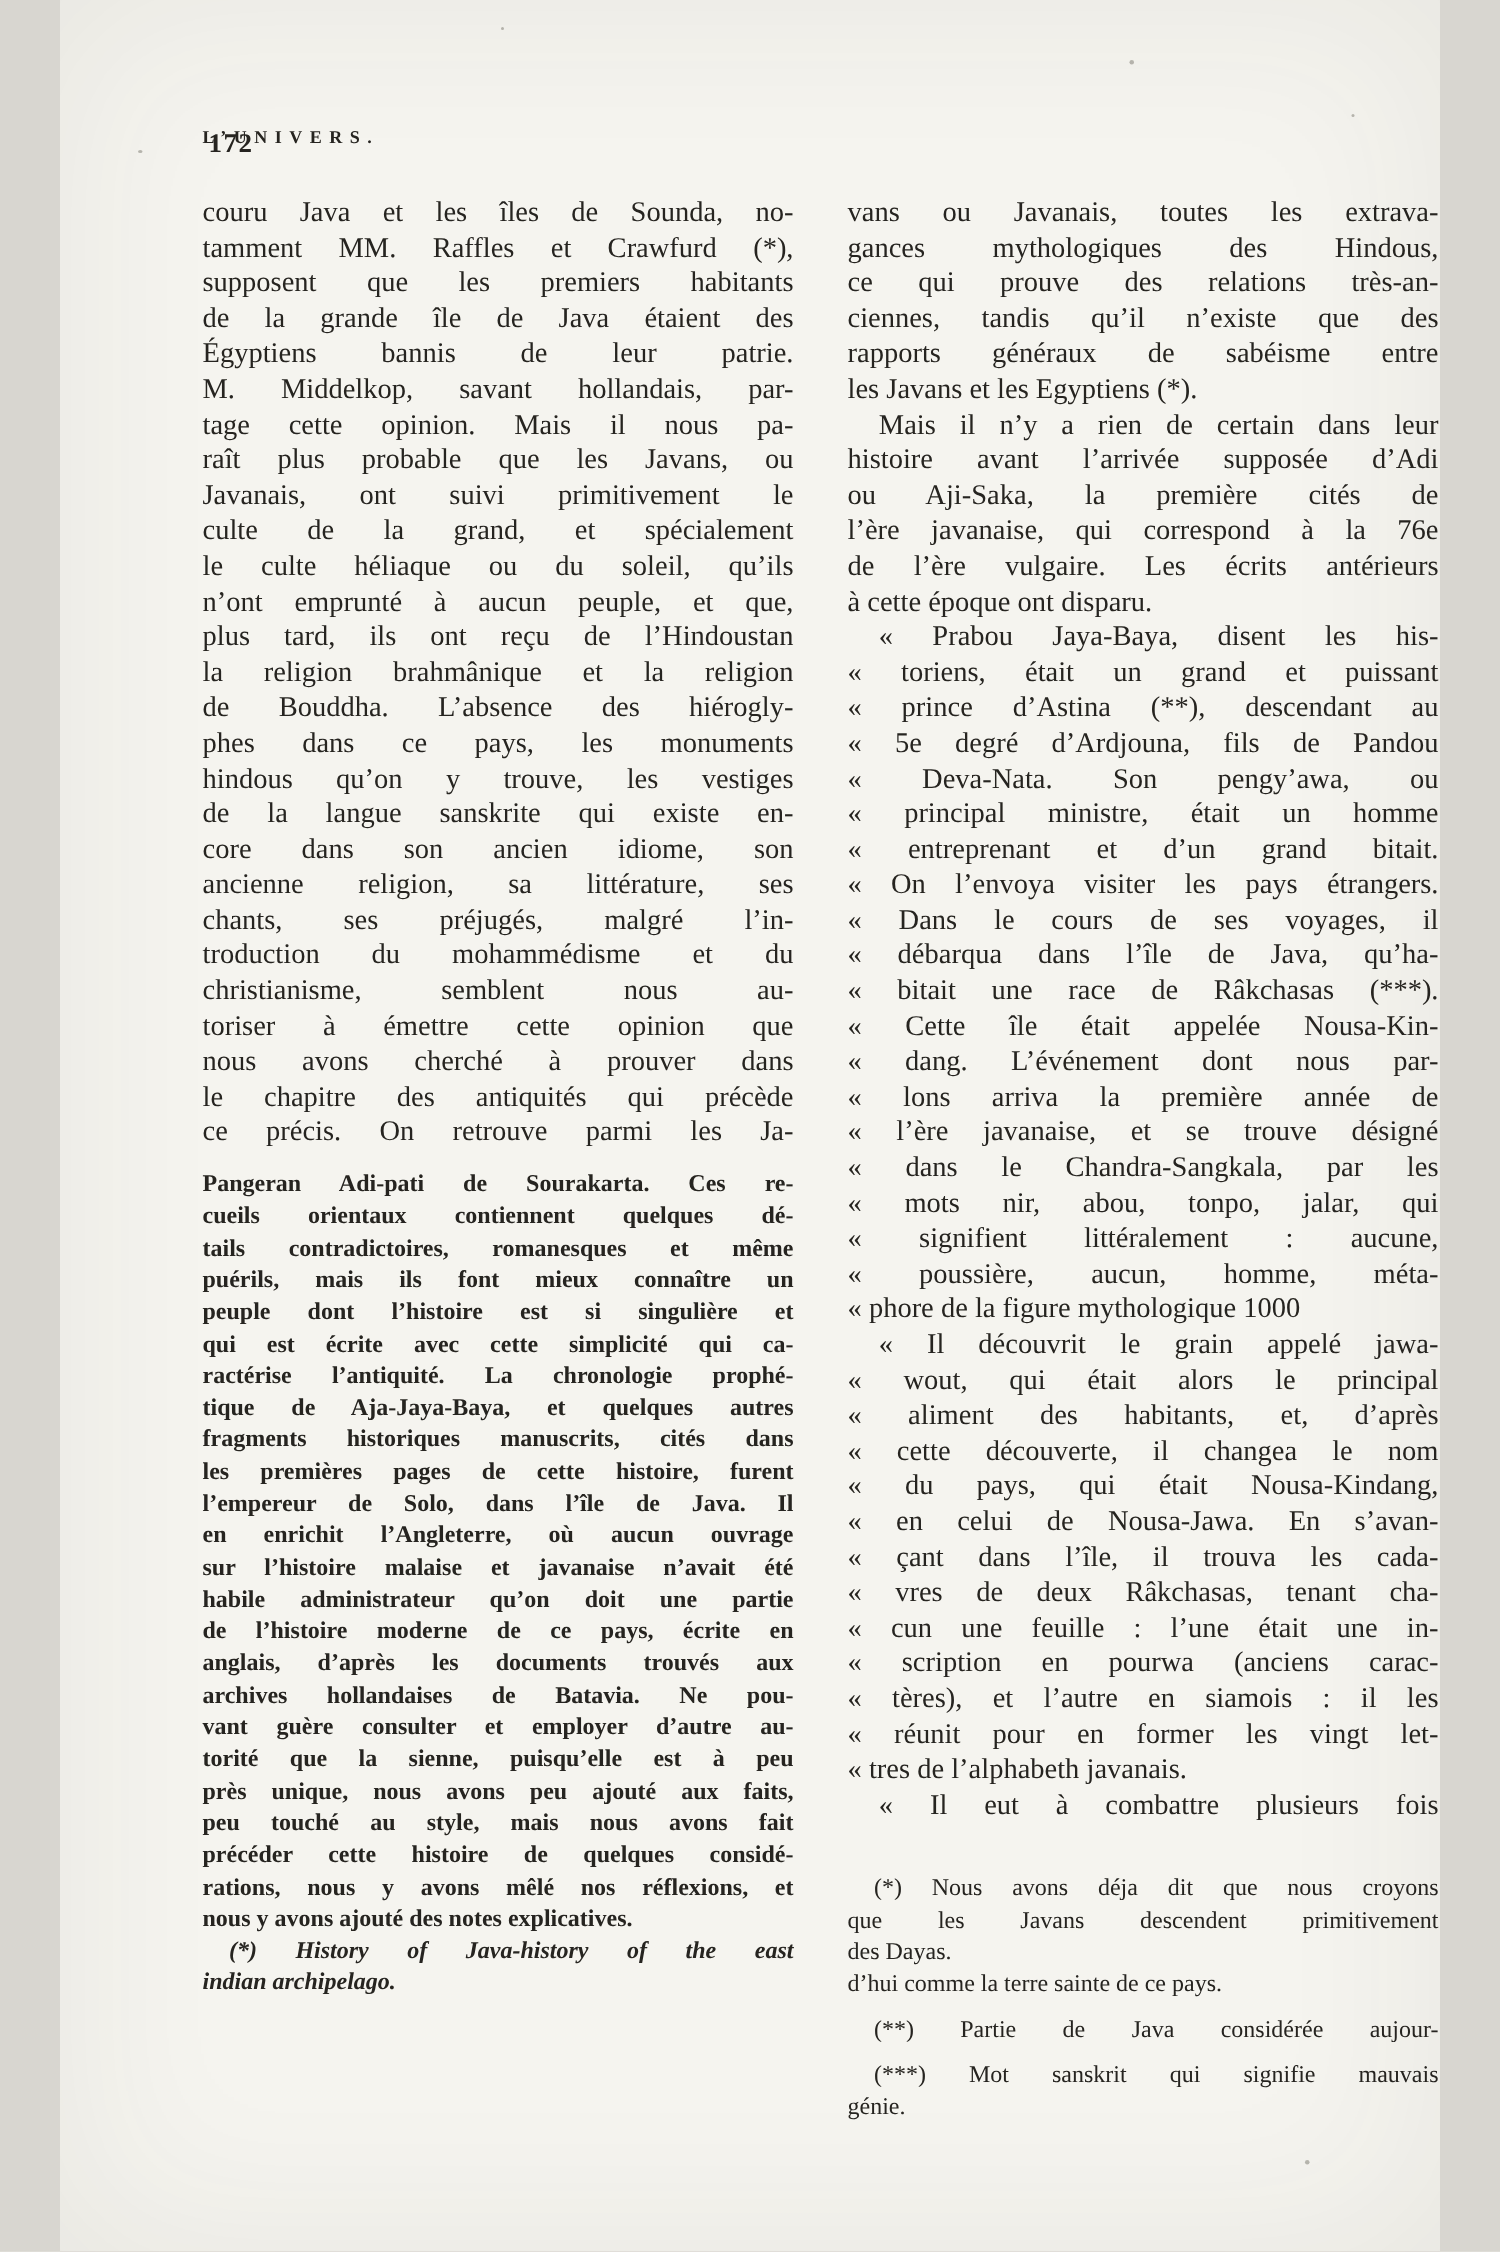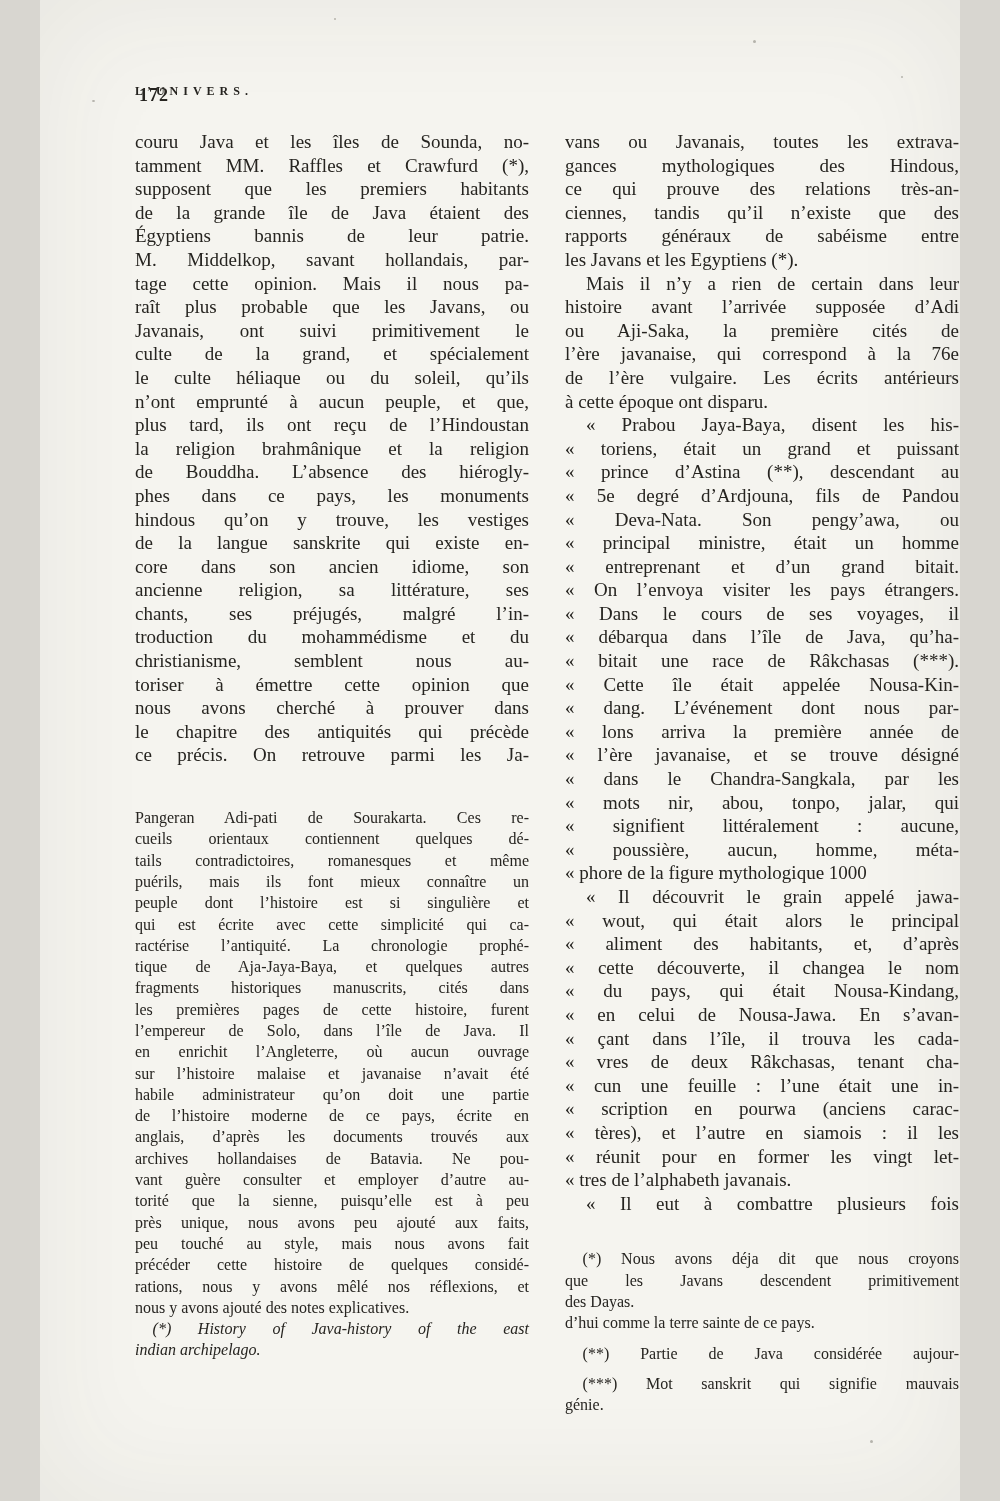--- a/index.html
+++ b/index.html
@@ -43,21 +43,21 @@
     position: absolute;
     top: 130px;
     left: 95px;
     right: 78px;
     display: flex;
     gap: 36px;
   }
   .col { width: 394px; flex: 0 0 394px; }
   .body-text { font-size: 19px; line-height: 23.6px; }
   .footnote-text { font-size: 16px; line-height: 21.3px; }
-  .left-footnote { margin-top: 40px; }
+  .left-footnote { margin-top: 12px; font-weight: bold; }
   .right-footnotes { margin-top: 33px; }
   .line {
     text-align: justify;
     text-align-last: justify;
     min-height: 1em;
   }
   .line.end { text-align-last: left; }
   .line.indent { text-indent: 1.1em; }
   .line.italic { font-style: italic; }
   .line.gap { margin-top: 9px; }

